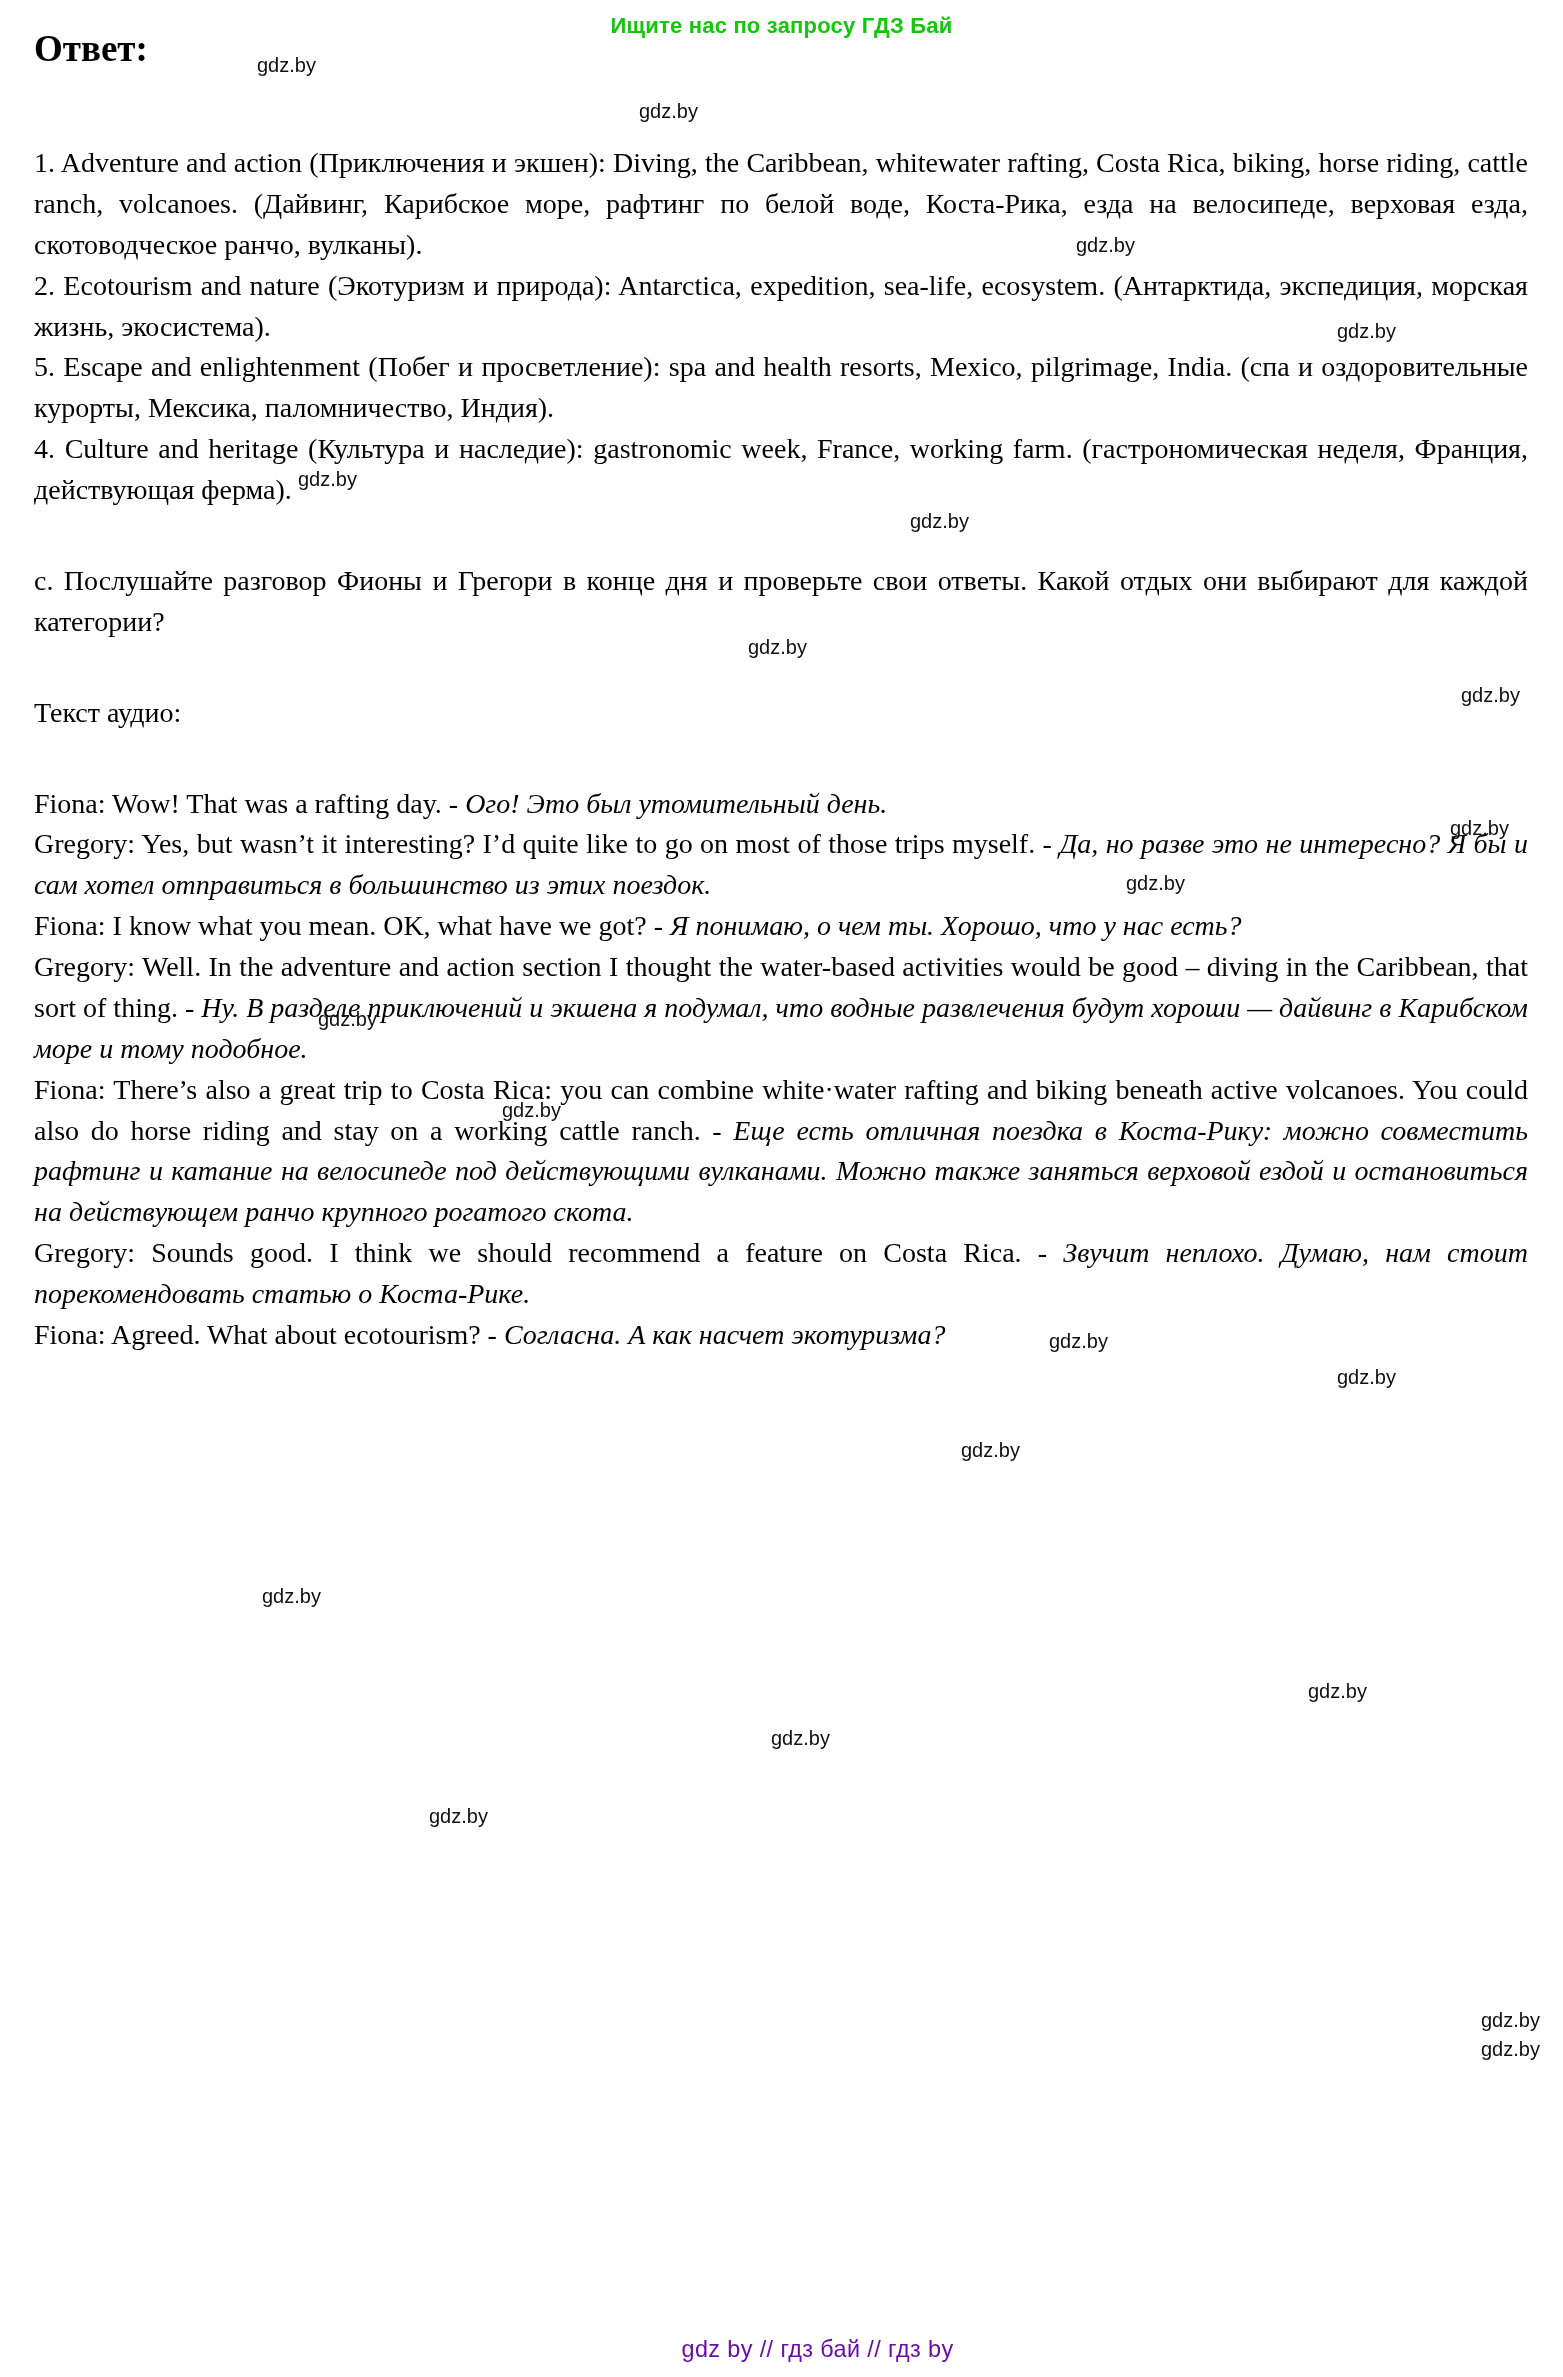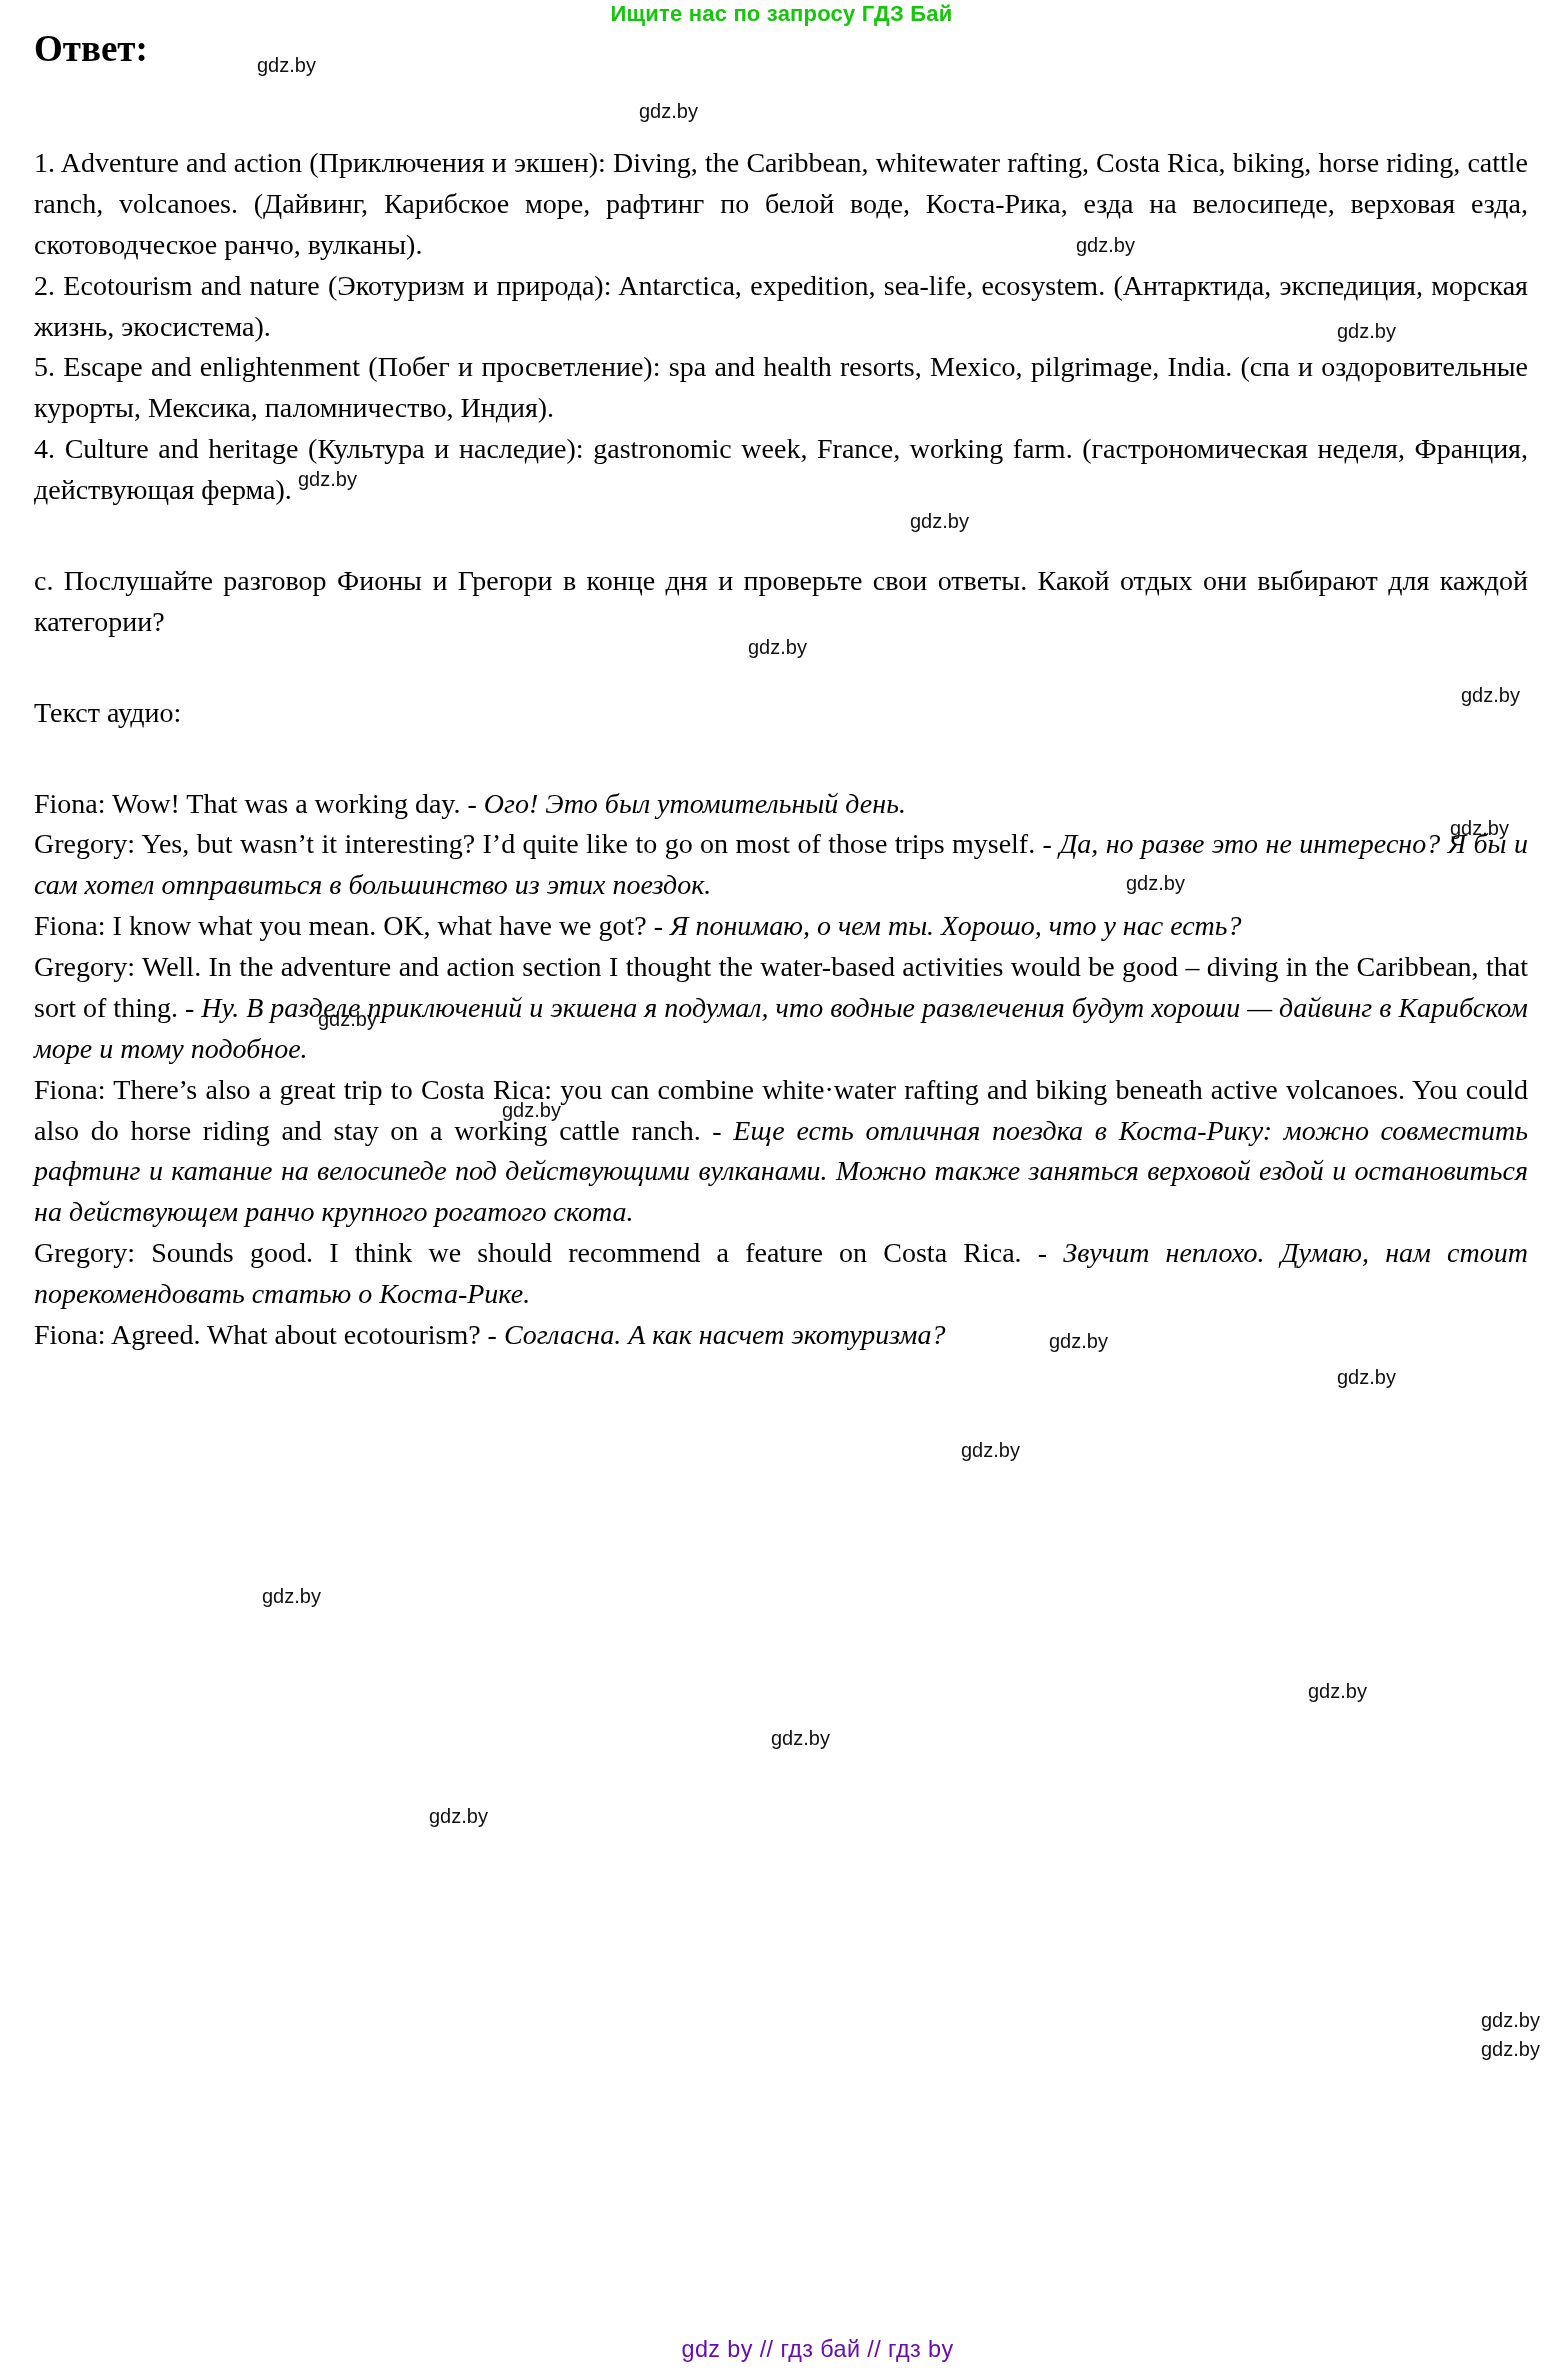--- a/index.html
+++ b/index.html
@@ -12,21 +12,21 @@
     height: 2377px;
     position: relative;
     overflow: hidden;
     font-family: "Liberation Serif", "DejaVu Serif", serif;
     color: #000000;
   }
 
   
   .promo-banner {
     position: absolute;
-    top: 1px;
+    top: 13px;
     left: 0;
     width: 100%;
     text-align: center;
     color: #16C60C;
     font-family: "Liberation Sans", sans-serif;
     font-size: 22px;
     font-weight: 700;
     letter-spacing: 0.2px;
     white-space: nowrap;
   }
@@ -120,21 +120,21 @@
     <div class="spacer-md"></div>
 
     <p class="block">c. Послушайте разговор Фионы и Грегори в конце дня и проверьте свои ответы. Какой отдых они выбирают для каждой категории?</p>
 
     <div class="spacer-md"></div>
 
     <p class="block left">Текст аудио:</p>
 
     <div class="spacer-md"></div>
 
-    <p class="block"><span>Fiona:</span><span> Wow! That was a working day. - </span><span class="ru-italic">Ого! Это был утомительный день.</span></p>
+    <p class="block"><span>Fiona:</span><span> Wow! That was a rafting day. - </span><span class="ru-italic">Ого! Это был утомительный день.</span></p>
 
     <p class="block"><span>Gregory:</span><span> Yes, but wasn’t it interesting? I’d quite like to go on most of those trips myself. - </span><span class="ru-italic">Да, но разве это не интересно? Я бы и сам хотел отправиться в большинство из этих поездок.</span></p>
 
     <p class="block"><span>Fiona:</span><span> I know what you mean. OK, what have we got? - </span><span class="ru-italic">Я понимаю, о чем ты. Хорошо, что у нас есть?</span></p>
 
     <p class="block"><span>Gregory:</span><span> Well. In the adventure and action section I thought the water-based activities would be good – diving in the Caribbean, that sort of thing. - </span><span class="ru-italic">Ну. В разделе приключений и экшена я подумал, что водные развлечения будут хороши — дайвинг в Карибском море и тому подобное.</span></p>
 
     <p class="block"><span>Fiona:</span><span> There’s also a great trip to Costa Rica: you can combine white·water rafting and biking beneath active volcanoes. You could also do horse riding and stay on a working cattle ranch. - </span><span class="ru-italic">Еще есть отличная поездка в Коста-Рику: можно совместить рафтинг и катание на велосипеде под действующими вулканами. Можно также заняться верховой ездой и остановиться на действующем ранчо крупного рогатого скота.</span></p>
 
     <p class="block"><span>Gregory:</span><span> Sounds good. I think we should recommend a feature on Costa Rica. - </span><span class="ru-italic">Звучит неплохо. Думаю, нам стоит порекомендовать статью о Коста-Рике.</span></p>

